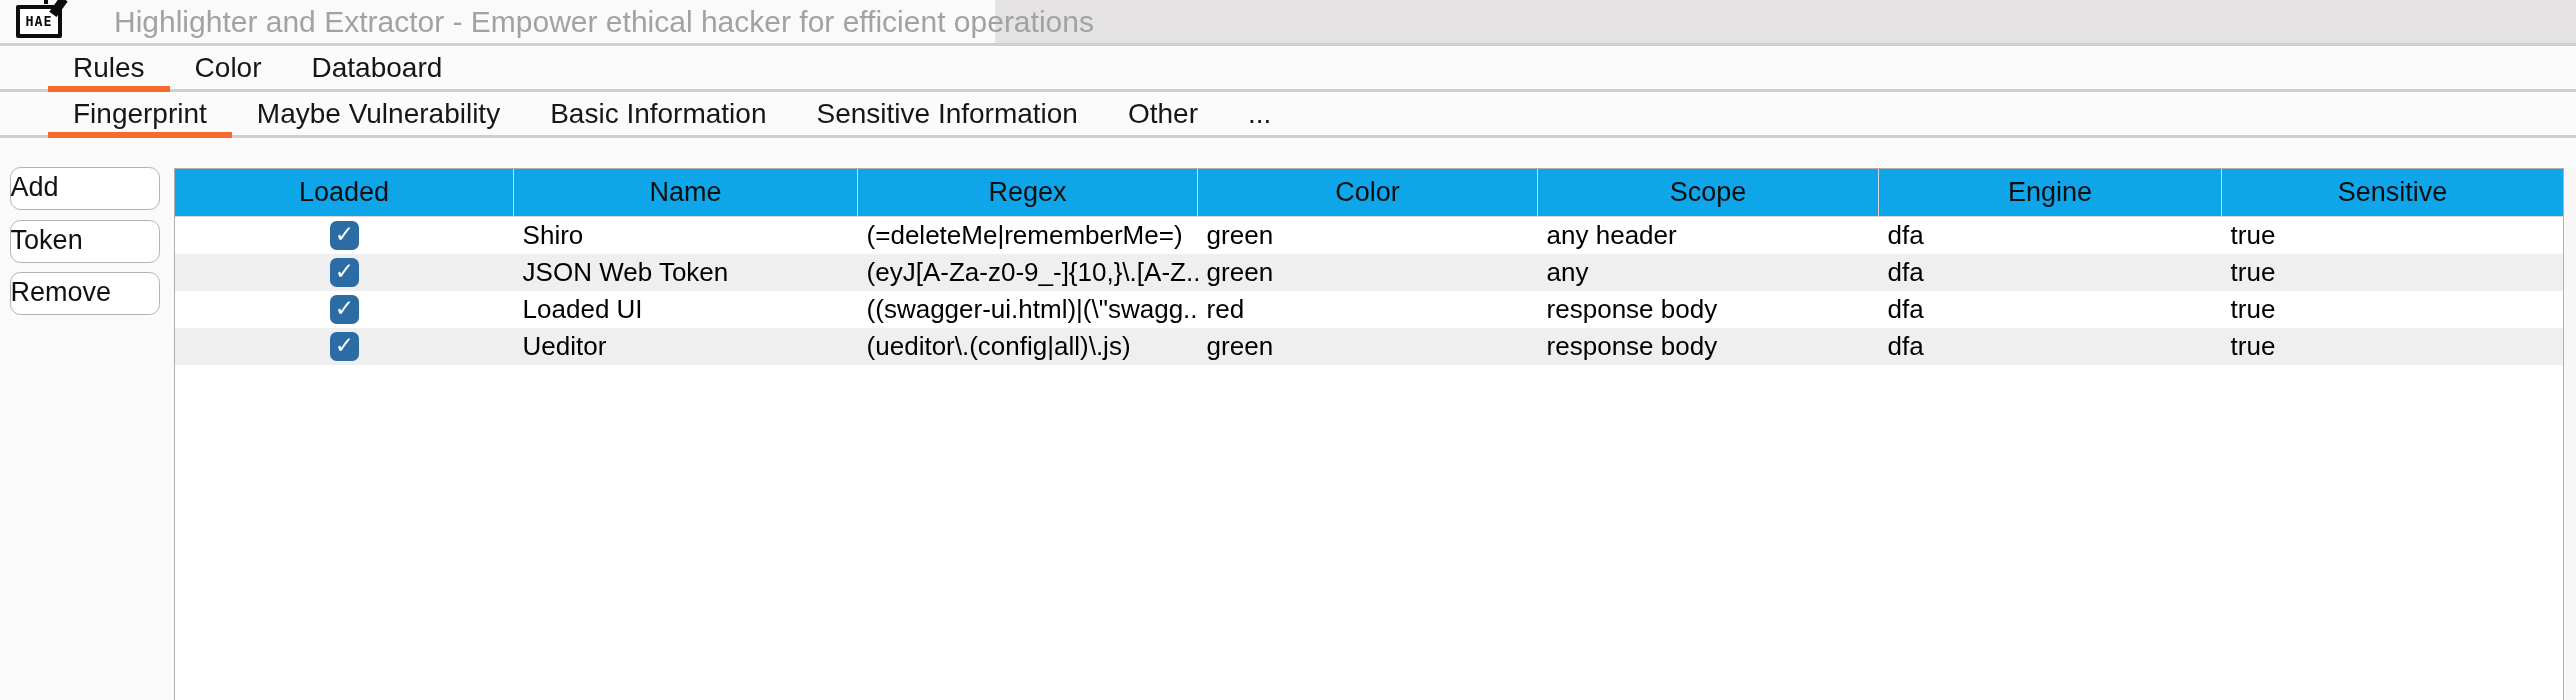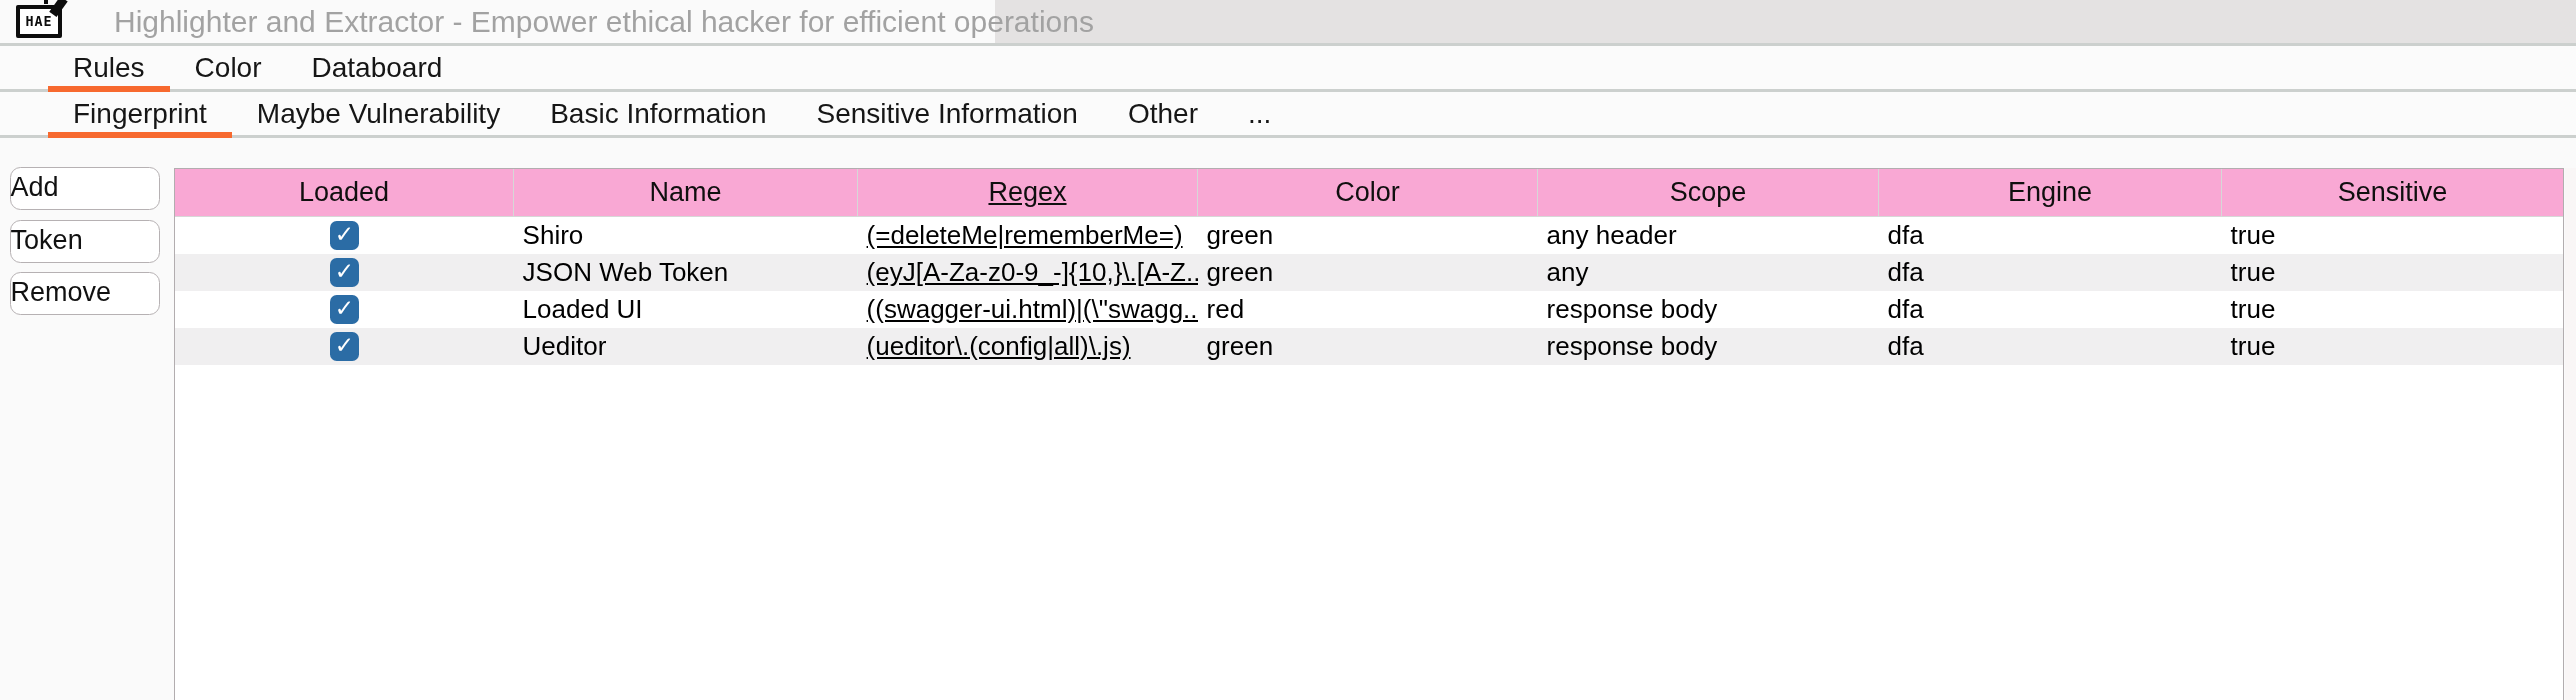--- a/index.html
+++ b/index.html
@@ -43,35 +43,35 @@
   .side-panel{position:absolute;left:0;top:0;width:174px;bottom:0;}
   .btn{display:block;box-sizing:border-box;width:150px;height:43px;margin:0 0 9.6px 9.6px;
        background:#ffffff;border:1.9px solid #b6b1b3;border-radius:10.5px;
        font-size:27px;color:#111;text-align:left;line-height:39px;cursor:default;}
   .btn:first-child{margin-top:29px;}
 
   .table-wrap{position:absolute;left:174px;top:30px;width:2390px;bottom:0;box-sizing:border-box;
               background:#ffffff;border:1.9px solid var(--tblborder);border-bottom:none;}
   .scroll-strip{position:absolute;left:2565px;top:30px;width:10.5px;bottom:0;background:#f9f6f6;}
 
-  .thead{display:flex;height:48px;box-sizing:border-box;border-bottom:1.9px solid var(--hdrline);background:#f9a8d4;}
+  .thead{display:flex;height:48px;box-sizing:border-box;border-bottom:1.9px solid var(--hdrline);background:#0ea5e9;}
   .th{box-sizing:border-box;display:flex;align-items:center;justify-content:center;
       font-size:27px;color:#0f0f0f;border-right:1.9px solid var(--hdrline);overflow:hidden;white-space:nowrap;}
   .th:last-child{border-right:none;}
 
   .tr{display:flex;height:37px;background:#fff;}
   .tr.alt{background:var(--stripe);}
   .td{box-sizing:border-box;display:flex;align-items:center;font-size:26px;color:#000;
       padding-left:8.6px;overflow:hidden;white-space:nowrap;}
   .td.center{justify-content:center;padding-left:0;}
 
   
   .thead > :nth-child(1), .tr > :nth-child(1){width:339px;flex:none;}
   .thead > :nth-child(2), .tr > :nth-child(2){width:344px;flex:none;}
-  .thead > :nth-child(3), .tr > :nth-child(3){width:340px;flex:none;text-decoration:underline;}
+  .thead > :nth-child(3), .tr > :nth-child(3){width:340px;flex:none;}
   .thead > :nth-child(4), .tr > :nth-child(4){width:340px;flex:none;}
   .thead > :nth-child(5), .tr > :nth-child(5){width:341px;flex:none;}
   .thead > :nth-child(6), .tr > :nth-child(6){width:343px;flex:none;}
   .thead > :nth-child(7), .tr > :nth-child(7){flex:1;}
 
   .checkbox{width:29px;height:29px;border-radius:6.7px;background:var(--chkblue);
             display:flex;align-items:center;justify-content:center;}
   .check-icon{color:#fff;font-size:23px;font-weight:bold;line-height:1;transform:translateY(-1px);}
 </style>
 </head>

